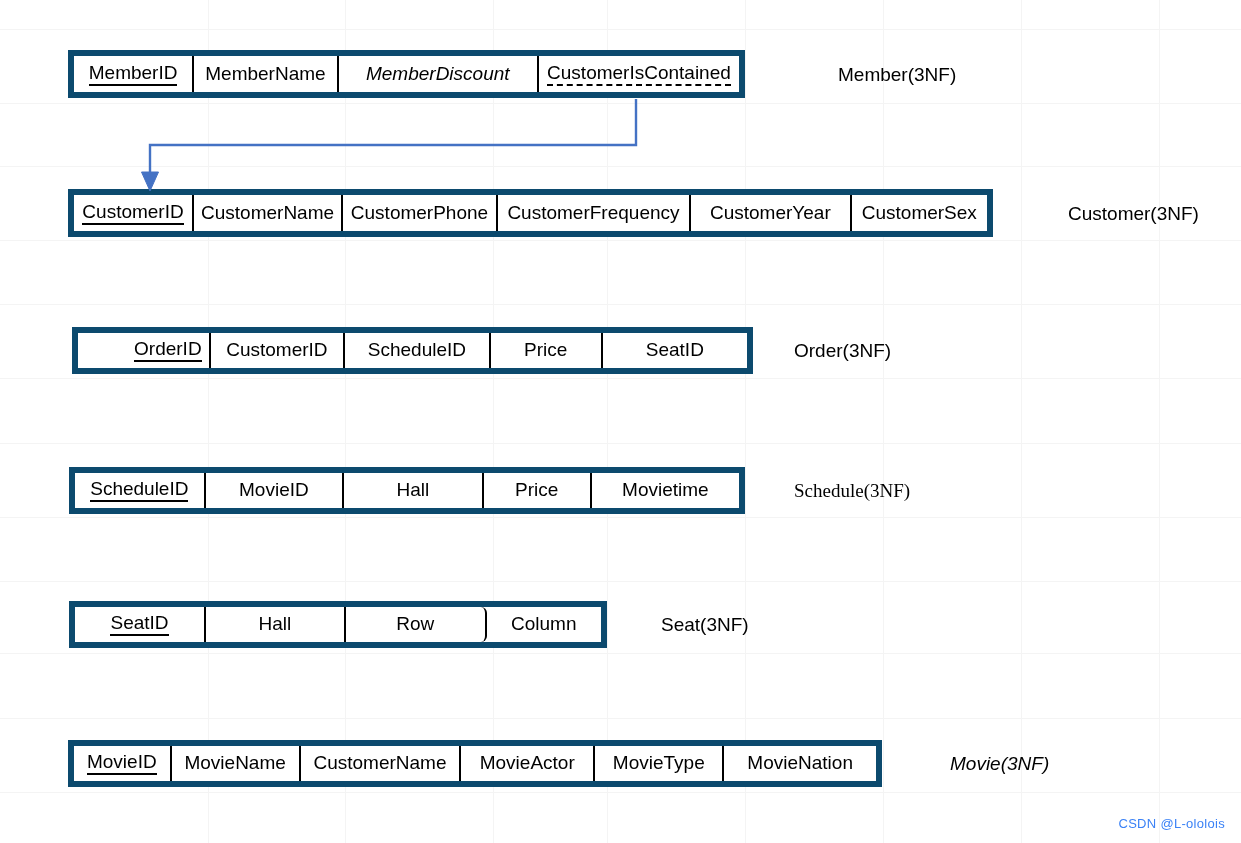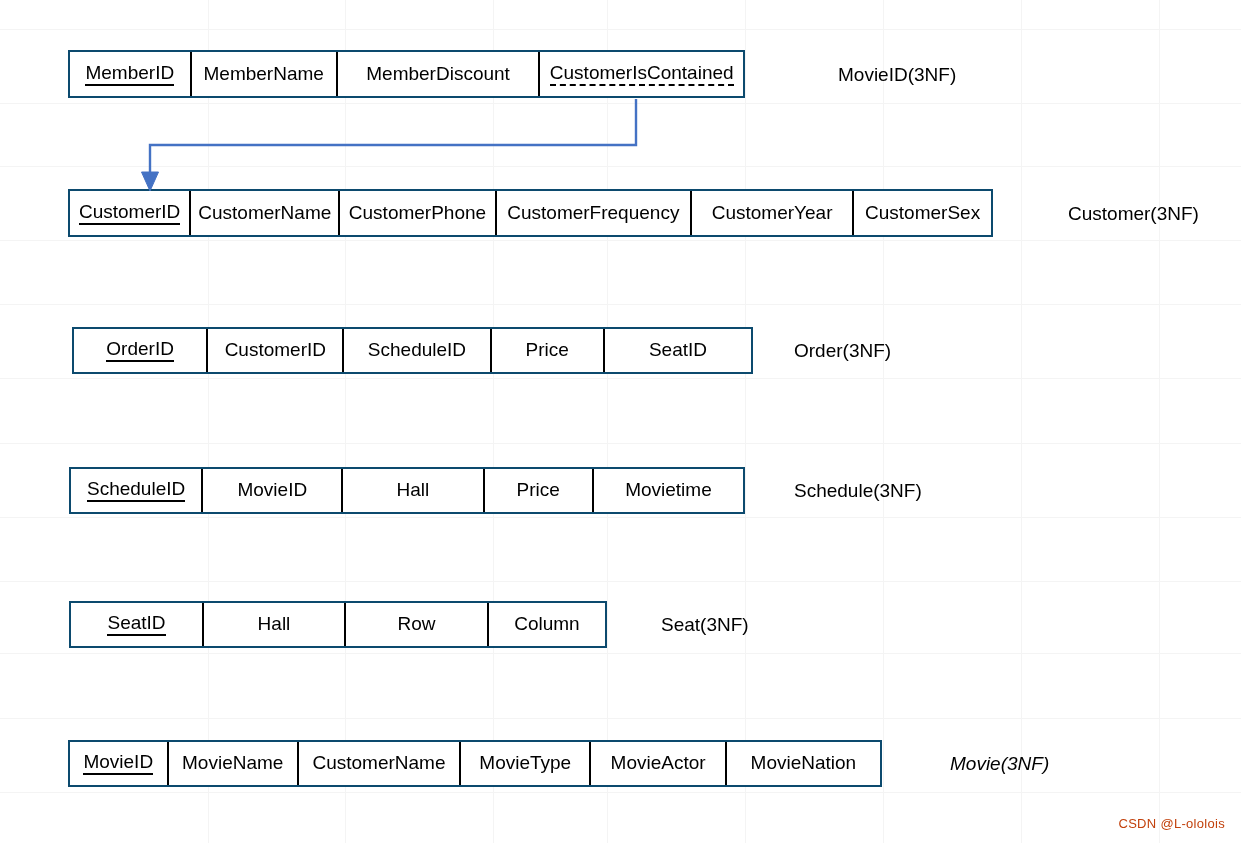--- a/index.html
+++ b/index.html
@@ -33,21 +33,21 @@
     width: 1241px;
     height: 843px;
     z-index: 2;
   }
 
   
   .relation {
     position: absolute;
     display: flex;
     align-items: stretch;
-    border: 2px solid #0c4a6e;
+    border: 6px solid #0c4a6e;
     background: #ffffff;
     box-sizing: border-box;
   }
 
   .attr {
     box-sizing: border-box;
     border-right: 2px solid #000000;
     display: flex;
     align-items: center;
     justify-content: center;
@@ -90,21 +90,21 @@
     z-index: 3;
     pointer-events: none;
   }
 
   
   #watermark {
     position: absolute;
     right: 16px;
     bottom: 12px;
     font-size: 13px;
-    color: #c2410c;
+    color: #3b82f6;
     letter-spacing: 0.3px;
     white-space: nowrap;
     z-index: 4;
     font-family: "Liberation Sans", sans-serif;
     margin-left: 48px;
   }
 </style>
 </head>
 <body>
 
@@ -135,29 +135,29 @@
 
 <div id="diagram">
 
   <div class="relation" style="left:68px; top:50px; width:677px; height:48px;">
     <div class="attr pk" style="width:128px;">
       <span class="txt">MemberID</span>
     </div>
     <div class="attr" style="width:154px;">
       <span class="txt">MemberName</span>
     </div>
-    <div class="attr" style="width:214px;">
+    <div class="attr" style="width:214px;font-style:italic;">
       <span class="txt">MemberDiscount</span>
     </div>
     <div class="attr fk" style="width:214px;">
       <span class="txt">CustomerIsContained</span>
     </div>
   </div>
   <div class="relation-label" style="left:838px; top:65px;">
-    <span>MovieID(3NF)</span>
+    <span>Member(3NF)</span>
   </div>
 
   <div class="relation" style="left:68px; top:189px; width:925px; height:48px;">
     <div class="attr pk" style="width:124px;">
       <span class="txt">CustomerID</span>
     </div>
     <div class="attr" style="width:151px;">
       <span class="txt">CustomerName</span>
     </div>
     <div class="attr" style="width:160px;">
@@ -171,21 +171,21 @@
     </div>
     <div class="attr" style="width:140px;">
       <span class="txt">CustomerSex</span>
     </div>
   </div>
   <div class="relation-label" style="left:1068px; top:204px;">
     <span>Customer(3NF)</span>
   </div>
 
   <div class="relation" style="left:72px; top:327px; width:681px; height:47px;">
-    <div class="attr pk" style="width:135px;">
+    <div class="attr pk" style="width:135px;justify-content:flex-end;">
       <span class="txt">OrderID</span>
     </div>
     <div class="attr" style="width:137px;">
       <span class="txt">CustomerID</span>
     </div>
     <div class="attr" style="width:148px;">
       <span class="txt">ScheduleID</span>
     </div>
     <div class="attr" style="width:114px;">
       <span class="txt">Price</span>
@@ -208,57 +208,57 @@
     <div class="attr" style="width:142px;">
       <span class="txt">Hall</span>
     </div>
     <div class="attr" style="width:110px;">
       <span class="txt">Price</span>
     </div>
     <div class="attr" style="width:150px;">
       <span class="txt">Movietime</span>
     </div>
   </div>
-  <div class="relation-label" style="left:794px; top:481px;">
+  <div class="relation-label" style="left:794px; top:481px;font-family:Liberation Serif, serif;">
     <span>Schedule(3NF)</span>
   </div>
 
   <div class="relation" style="left:69px; top:601px; width:538px; height:47px;">
     <div class="attr pk" style="width:134px;">
       <span class="txt">SeatID</span>
     </div>
     <div class="attr" style="width:143px;">
       <span class="txt">Hall</span>
     </div>
-    <div class="attr" style="width:144px;">
+    <div class="attr" style="width:144px;border-radius:6px;">
       <span class="txt">Row</span>
     </div>
     <div class="attr" style="width:117px;">
       <span class="txt">Column</span>
     </div>
   </div>
   <div class="relation-label" style="left:661px; top:615px;">
     <span>Seat(3NF)</span>
   </div>
 
   <div class="relation" style="left:68px; top:740px; width:814px; height:47px;">
     <div class="attr pk" style="width:99px;">
       <span class="txt">MovieID</span>
     </div>
     <div class="attr" style="width:131px;">
       <span class="txt">MovieName</span>
     </div>
     <div class="attr" style="width:163px;">
       <span class="txt">CustomerName</span>
     </div>
+    <div class="attr" style="width:136px;">
+      <span class="txt">MovieActor</span>
+    </div>
     <div class="attr" style="width:131px;">
       <span class="txt">MovieType</span>
-    </div>
-    <div class="attr" style="width:136px;">
-      <span class="txt">MovieActor</span>
     </div>
     <div class="attr" style="width:154px;justify-content:center;">
       <span class="txt">MovieNation</span>
     </div>
   </div>
   <div class="relation-label" style="left:950px; top:754px;font-style:italic;">
     <span>Movie(3NF)</span>
   </div>
 
 </div>

